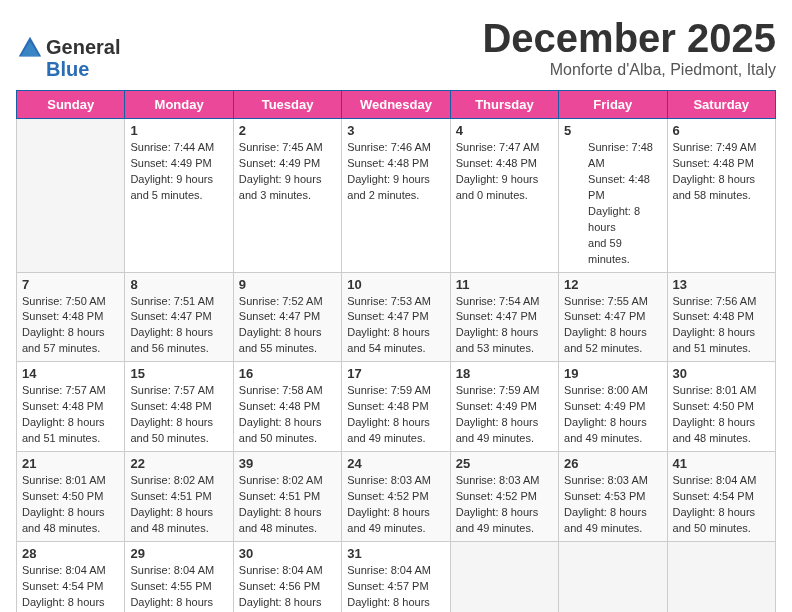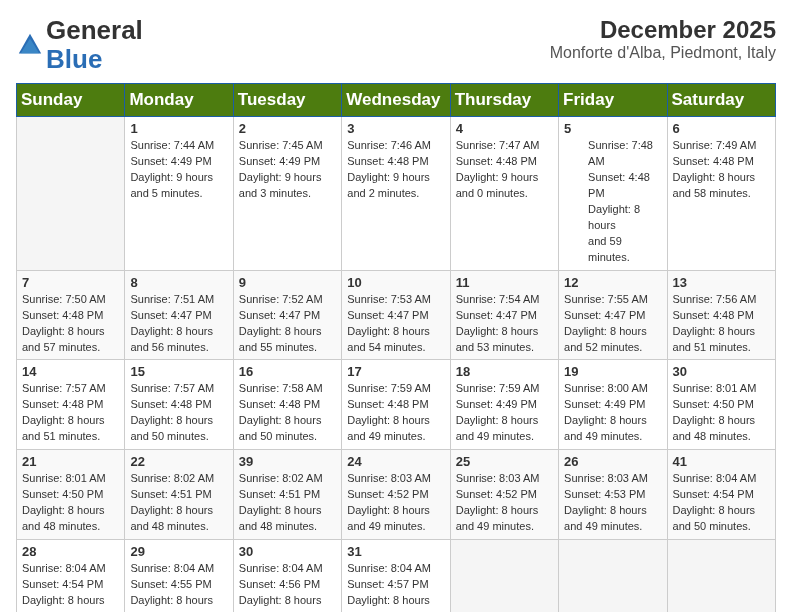--- a/index.html
+++ b/index.html
@@ -14,54 +14,55 @@
       display: flex;
       justify-content: space-between;
       align-items: flex-start;
       margin-bottom: 10px;
     }
     .logo {
       display: flex;
       align-items: center;
     }
     .logo-text {
-      font-size: 26px;
+      font-size: 20px;
       font-weight: bold;
       line-height: 1.1;
+      margin-top: 20px;
     }
     .logo-general { color: #333; }
     .logo-blue { color: #2a6db5; }
     .logo-icon {
       width: 28px;
       height: 28px;
       margin-right: 2px;
     }
     .title-block {
       text-align: right;
     }
     .month-title {
-      font-size: 24px;
+      font-size: 40px;
       font-weight: bold;
       color: #333;
     }
     .location {
       font-size: 16px;
       color: #555;
     }
     .calendar {
       width: 100%;
       border-collapse: collapse;
       font-size: 11px;
     }
     .calendar thead th {
-      background: #4d7c0f;
+      background: #ec4899;
       color: #fff;
       padding: 6px 4px;
-      text-align: left;
-      font-size: 17px;
+      text-align: center;
+      font-size: 13px;
       font-weight: bold;
       border: 1px solid #1a5da5;
     }
     .calendar tbody td {
       border: 1px solid #ccc;
       vertical-align: top;
       padding: 4px 5px;
       width: 107px;
       min-height: 80px;
       background: #fff;

